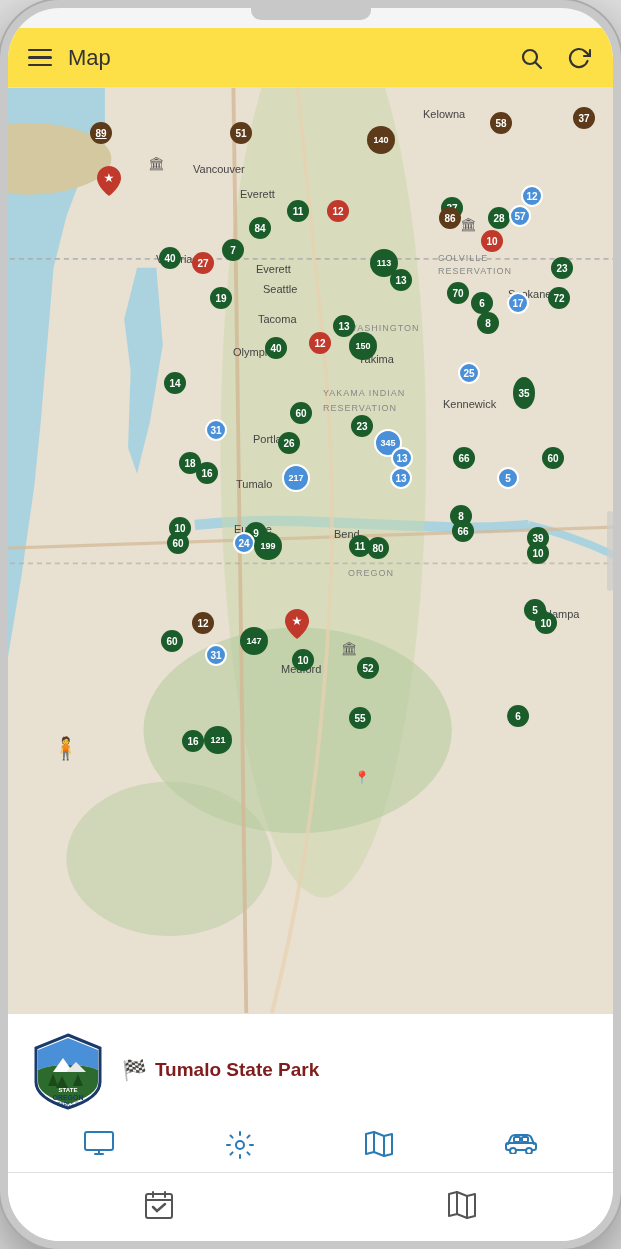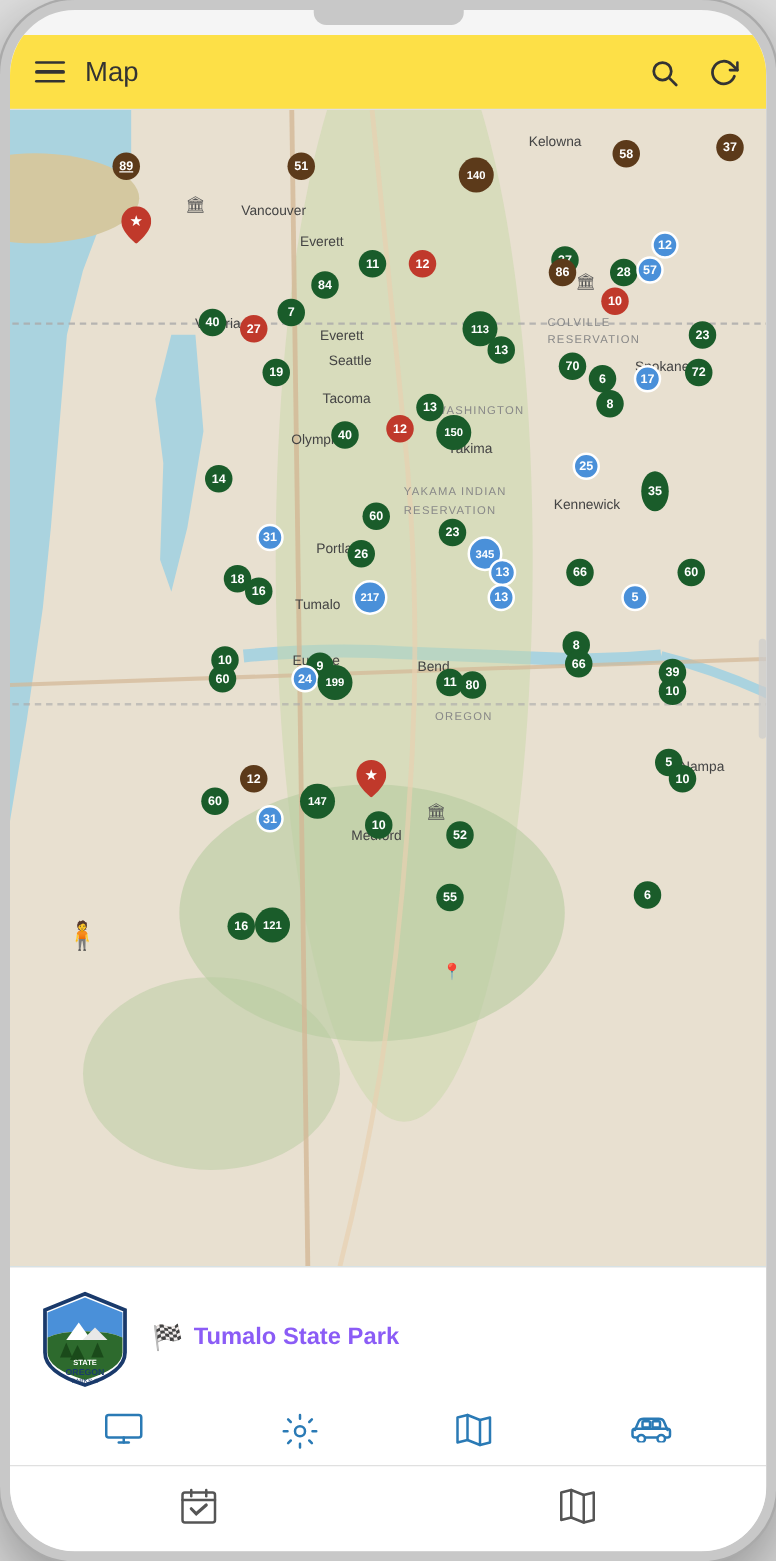--- a/index.html
+++ b/index.html
@@ -163,21 +163,21 @@
       height: 80px;
     }
     .park-name-row {
       display: flex;
       align-items: center;
       gap: 8px;
     }
     .park-name {
       font-size: 19px;
       font-weight: 600;
-      color: #8b5cf6;
+      color: #7f1d1d;
     }
     .park-flag-icon {
       font-size: 20px;
     }
     .park-actions {
       display: flex;
       justify-content: space-around;
       padding: 8px 0 0 0;
     }
     .park-action-btn {

